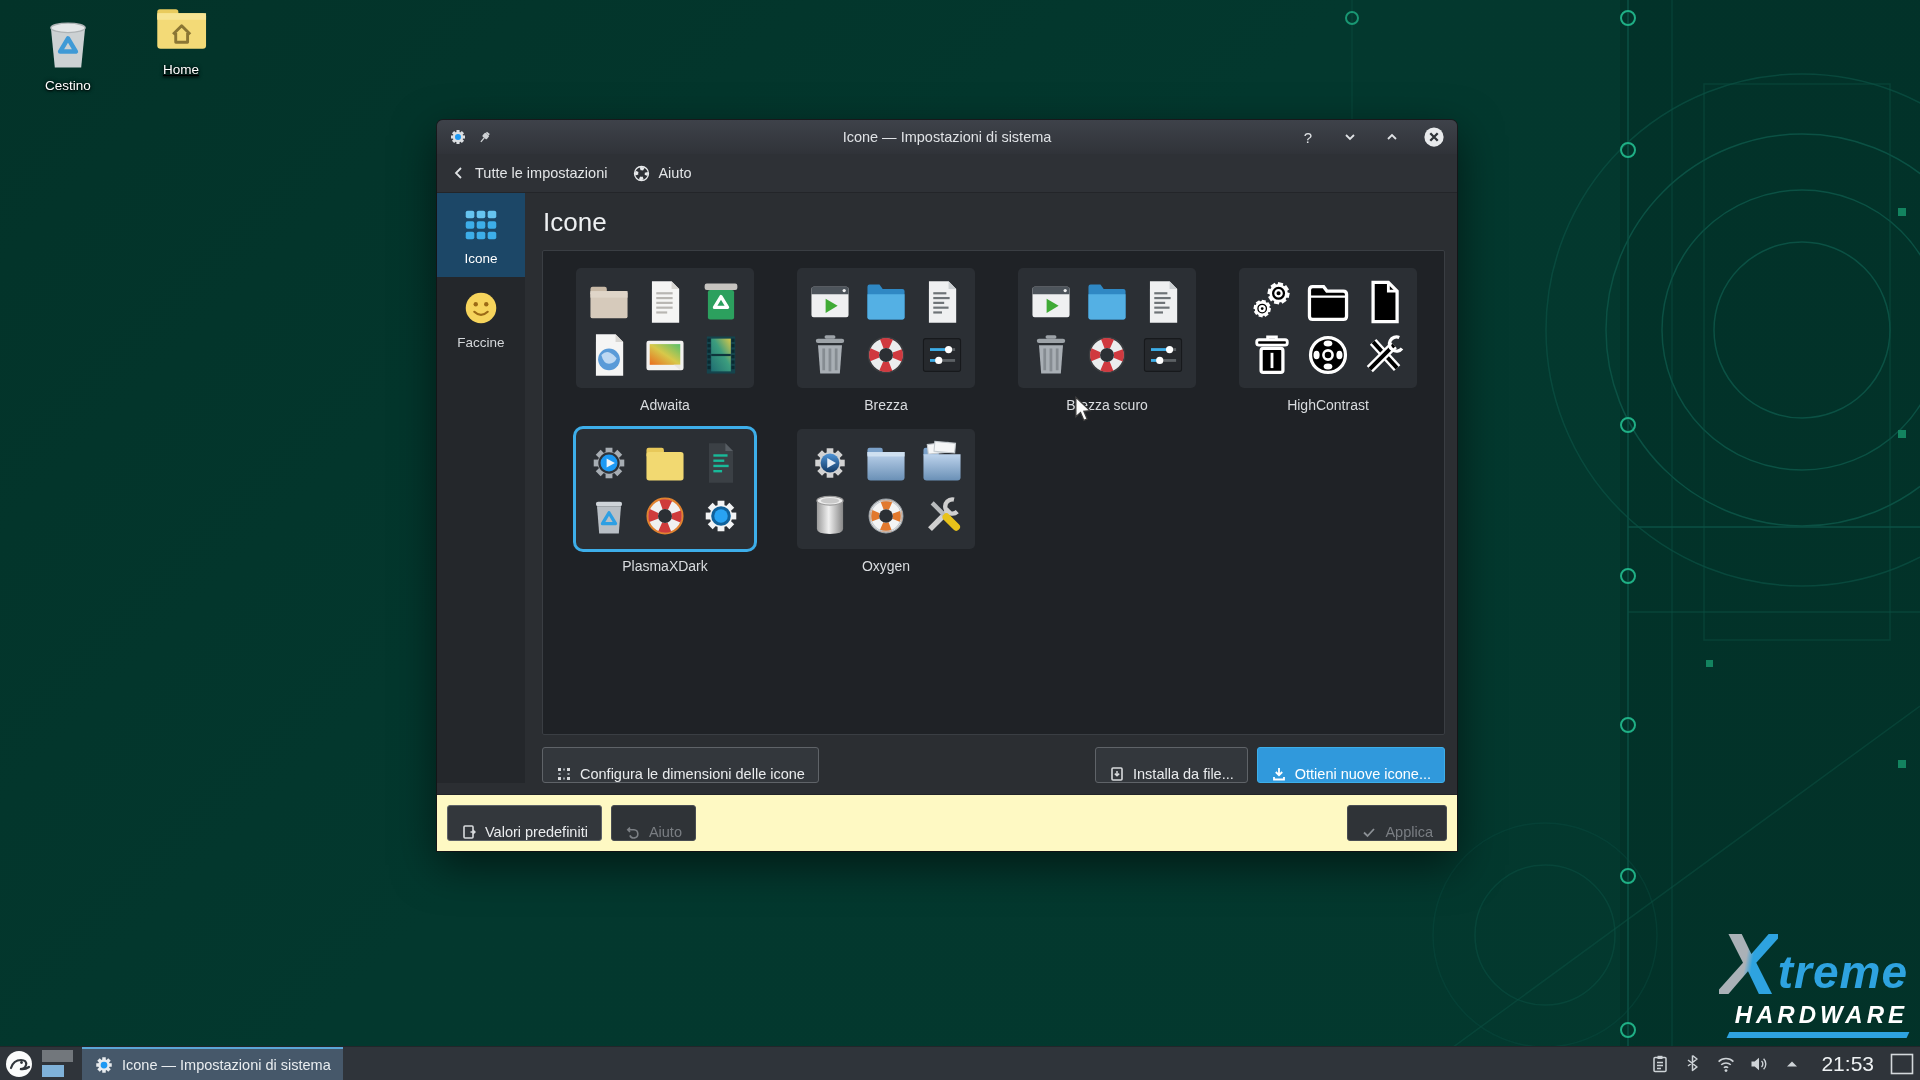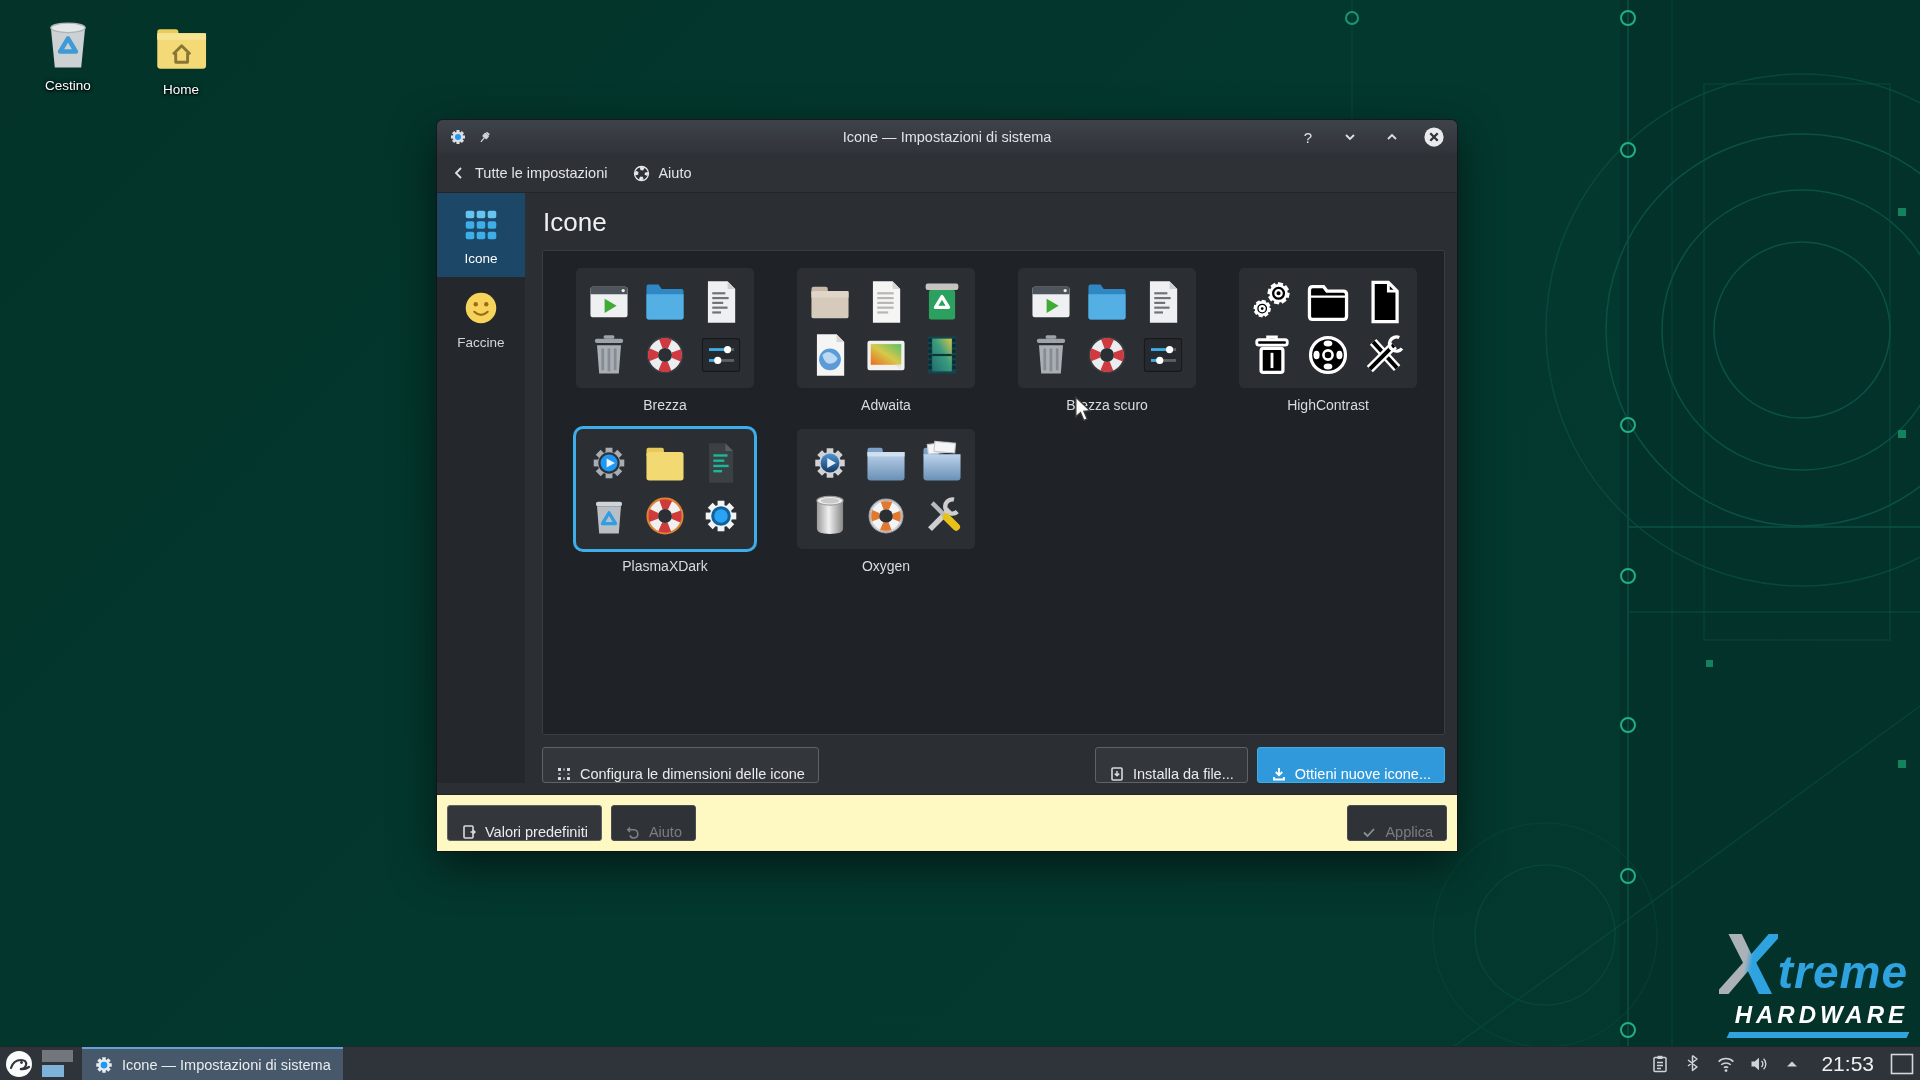--- a/index.html
+++ b/index.html
@@ -152,21 +152,21 @@
 
 <div id="desktop-icons" style="position:absolute;left:0;top:0;">
     <div class="desk-icon" style="left: 18px; top: 16px;">
       <svg width="58" height="58" viewBox="0 0 44 44">
         <path d="M9 9 h26 l-3 30 h-20 z" fill="#ccd1d3"></path>
         <ellipse cx="22" cy="9" rx="13" ry="3.6" fill="#e4e7e8" stroke="#aeb3b5"></ellipse>
         <path d="M22 17 l6 10 h-12 z" fill="none" stroke="#3f9ad6" stroke-width="3.4" stroke-linejoin="round"></path>
       </svg>
       <div class="dlabel">Cestino</div>
     </div>
-    <div class="desk-icon" style="left: 131px; top: 20px;">
+    <div class="desk-icon" style="left: 131px; top: 0; text-decoration: underline;">
       <svg width="58" height="58" viewBox="0 0 44 44">
         <rect x="4" y="7" width="16" height="8" rx="2" fill="#e9cb5e"></rect>
         <rect x="4" y="10" width="37" height="27" rx="2.5" fill="#f3da77"></rect>
         <rect x="4" y="10" width="37" height="5" fill="#f7e493"></rect>
         <path d="M16 26 l6.5-6.5 L29 26 M18 25 v7 h9 v-7" fill="none" stroke="#8a7634" stroke-width="2.2" stroke-linejoin="round"></path>
       </svg>
       <div class="dlabel">Home</div>
     </div>
   </div>
 
@@ -271,80 +271,20 @@
         </div>
       </div>
     <div id="main">
       <div id="page-heading">Icone</div>
       <div id="view">
         <div id="theme-grid">
             <div class="theme-cell">
               <div class="theme-card">
                 <div class="ticon">
                   <svg width="48" height="48" viewBox="0 0 44 44">
-                    <rect x="5" y="8" width="34" height="28" rx="2" fill="#eff0f1"></rect>
-                    <path d="M5 10 q0-2 2-2 h30 q2 0 2 2 v5 h-34 z" fill="#4d545b"></path>
-                    <circle cx="35" cy="11.5" r="1.5" fill="#eff0f1"></circle>
-                    <path d="M18 19 l11 6.5 -11 6.5 z" fill="#3faa35"></path>
-                  </svg>
-                </div>
-                <div class="ticon">
-                  <svg width="48" height="48" viewBox="0 0 44 44">
-                    <path d="M5 12 v-4 q0-2 2-2 h9 l3 4 h18 q2 0 2 2 v24 q0 2-2 2 h-30 q-2 0-2-2 z" fill="#2f88c4"></path>
-                    <path d="M5 15 h34 v21 q0 2-2 2 h-30 q-2 0-2-2 z" fill="#54b0e4"></path>
-                  </svg>
-                </div>
-                <div class="ticon">
-                  <svg width="48" height="48" viewBox="0 0 44 44">
-                    <path d="M10 3 h18 l7 7 v31 h-25 z" fill="#eff0f1"></path>
-                    <path d="M28 3 l7 7 h-7 z" fill="#ccd0d3"></path>
-                    <rect x="14" y="13" width="12" height="2" fill="#6e7377"></rect>
-                    <rect x="14" y="17.4" width="15" height="2" fill="#6e7377"></rect>
-                    <rect x="14" y="21.8" width="10" height="2" fill="#6e7377"></rect>
-                    <rect x="14" y="26.200000000000003" width="14" height="2" fill="#6e7377"></rect>
-                    <rect x="14" y="30.6" width="8" height="2" fill="#6e7377"></rect>
-                  </svg>
-                </div>
-                <div class="ticon">
-                  <svg width="48" height="48" viewBox="0 0 44 44">
-                    <rect x="17" y="4" width="10" height="3" rx="1.5" fill="#9da3a8"></rect>
-                    <rect x="9" y="7" width="26" height="4" rx="2" fill="#9da3a8"></rect>
-                    <path d="M11 13 h22 l-2 26 h-18 z" fill="#a9afb5"></path>
-                    <g fill="#868c92">
-                      <rect x="15" y="16" width="2.5" height="20"></rect>
-                      <rect x="20.7" y="16" width="2.5" height="21"></rect>
-                      <rect x="26.4" y="16" width="2.5" height="20"></rect>
-                    </g>
-                  </svg>
-                </div>
-                <div class="ticon">
-                  <svg width="48" height="48" viewBox="0 0 44 44">
-                    <circle cx="22" cy="22" r="16" fill="#ebedee" stroke="#3a3d40" stroke-width="1.6"></circle>
-                    <circle cx="22" cy="22" r="11" fill="none" stroke="#d0393f" stroke-width="9" stroke-dasharray="8.64 8.64" stroke-dashoffset="4.3"></circle>
-                    <circle cx="22" cy="22" r="6.4" fill="#2b2f34"></circle>
-                  </svg>
-                </div>
-                <div class="ticon">
-                  <svg width="48" height="48" viewBox="0 0 44 44">
-                    <rect x="5" y="7" width="34" height="30" rx="2" fill="#26292d" stroke="#17191c"></rect>
-                    <line x1="11" y1="17" x2="28" y2="17" stroke="#3daee9" stroke-width="2.6"></line>
-                    <line x1="28" y1="17" x2="34" y2="17" stroke="#5c6165" stroke-width="2.6"></line>
-                    <circle cx="28" cy="17" r="3.3" fill="#fff"></circle>
-                    <line x1="11" y1="27" x2="18" y2="27" stroke="#3daee9" stroke-width="2.6"></line>
-                    <line x1="18" y1="27" x2="34" y2="27" stroke="#5c6165" stroke-width="2.6"></line>
-                    <circle cx="19" cy="27" r="3.3" fill="#fff"></circle>
-                  </svg>
-                </div>
-              </div>
-              <div class="theme-label">Brezza</div>
-            </div>
-            <div class="theme-cell">
-              <div class="theme-card">
-                <div class="ticon">
-                  <svg width="48" height="48" viewBox="0 0 44 44">
                     <rect x="5" y="8" width="15" height="8" rx="2" fill="#c9baa7"></rect>
                     <rect x="5" y="12" width="34" height="25" rx="2" fill="#d6cabb"></rect>
                     <rect x="5" y="12" width="34" height="6" fill="#dfd5c8"></rect>
                   </svg>
                 </div>
                 <div class="ticon">
                   <svg width="48" height="48" viewBox="0 0 44 44">
                     <path d="M10 3 h18 l7 7 v31 h-25 z" fill="#f5f5f4"></path>
                     <path d="M28 3 l7 7 h-7 z" fill="#d8d6d2"></path>
                     <rect x="14" y="13" width="15" height="2" fill="#b8b6b2"></rect>
@@ -390,20 +330,80 @@
                     <rect x="31.6" y="22" width="2.8" height="3" fill="#0a2a31"></rect>
                     <rect x="9.6" y="27" width="2.8" height="3" fill="#0a2a31"></rect>
                     <rect x="31.6" y="27" width="2.8" height="3" fill="#0a2a31"></rect>
                     <rect x="9.6" y="32" width="2.8" height="3" fill="#0a2a31"></rect>
                     <rect x="31.6" y="32" width="2.8" height="3" fill="#0a2a31"></rect>
                     <rect x="13" y="21" width="18" height="2" fill="#0f353c"></rect>
                   </svg>
                 </div>
               </div>
               <div class="theme-label">Adwaita</div>
+            </div>
+            <div class="theme-cell">
+              <div class="theme-card">
+                <div class="ticon">
+                  <svg width="48" height="48" viewBox="0 0 44 44">
+                    <rect x="5" y="8" width="34" height="28" rx="2" fill="#eff0f1"></rect>
+                    <path d="M5 10 q0-2 2-2 h30 q2 0 2 2 v5 h-34 z" fill="#4d545b"></path>
+                    <circle cx="35" cy="11.5" r="1.5" fill="#eff0f1"></circle>
+                    <path d="M18 19 l11 6.5 -11 6.5 z" fill="#3faa35"></path>
+                  </svg>
+                </div>
+                <div class="ticon">
+                  <svg width="48" height="48" viewBox="0 0 44 44">
+                    <path d="M5 12 v-4 q0-2 2-2 h9 l3 4 h18 q2 0 2 2 v24 q0 2-2 2 h-30 q-2 0-2-2 z" fill="#2f88c4"></path>
+                    <path d="M5 15 h34 v21 q0 2-2 2 h-30 q-2 0-2-2 z" fill="#54b0e4"></path>
+                  </svg>
+                </div>
+                <div class="ticon">
+                  <svg width="48" height="48" viewBox="0 0 44 44">
+                    <path d="M10 3 h18 l7 7 v31 h-25 z" fill="#eff0f1"></path>
+                    <path d="M28 3 l7 7 h-7 z" fill="#ccd0d3"></path>
+                    <rect x="14" y="13" width="12" height="2" fill="#6e7377"></rect>
+                    <rect x="14" y="17.4" width="15" height="2" fill="#6e7377"></rect>
+                    <rect x="14" y="21.8" width="10" height="2" fill="#6e7377"></rect>
+                    <rect x="14" y="26.200000000000003" width="14" height="2" fill="#6e7377"></rect>
+                    <rect x="14" y="30.6" width="8" height="2" fill="#6e7377"></rect>
+                  </svg>
+                </div>
+                <div class="ticon">
+                  <svg width="48" height="48" viewBox="0 0 44 44">
+                    <rect x="17" y="4" width="10" height="3" rx="1.5" fill="#9da3a8"></rect>
+                    <rect x="9" y="7" width="26" height="4" rx="2" fill="#9da3a8"></rect>
+                    <path d="M11 13 h22 l-2 26 h-18 z" fill="#a9afb5"></path>
+                    <g fill="#868c92">
+                      <rect x="15" y="16" width="2.5" height="20"></rect>
+                      <rect x="20.7" y="16" width="2.5" height="21"></rect>
+                      <rect x="26.4" y="16" width="2.5" height="20"></rect>
+                    </g>
+                  </svg>
+                </div>
+                <div class="ticon">
+                  <svg width="48" height="48" viewBox="0 0 44 44">
+                    <circle cx="22" cy="22" r="16" fill="#ebedee" stroke="#3a3d40" stroke-width="1.6"></circle>
+                    <circle cx="22" cy="22" r="11" fill="none" stroke="#d0393f" stroke-width="9" stroke-dasharray="8.64 8.64" stroke-dashoffset="4.3"></circle>
+                    <circle cx="22" cy="22" r="6.4" fill="#2b2f34"></circle>
+                  </svg>
+                </div>
+                <div class="ticon">
+                  <svg width="48" height="48" viewBox="0 0 44 44">
+                    <rect x="5" y="7" width="34" height="30" rx="2" fill="#26292d" stroke="#17191c"></rect>
+                    <line x1="11" y1="17" x2="28" y2="17" stroke="#3daee9" stroke-width="2.6"></line>
+                    <line x1="28" y1="17" x2="34" y2="17" stroke="#5c6165" stroke-width="2.6"></line>
+                    <circle cx="28" cy="17" r="3.3" fill="#fff"></circle>
+                    <line x1="11" y1="27" x2="18" y2="27" stroke="#3daee9" stroke-width="2.6"></line>
+                    <line x1="18" y1="27" x2="34" y2="27" stroke="#5c6165" stroke-width="2.6"></line>
+                    <circle cx="19" cy="27" r="3.3" fill="#fff"></circle>
+                  </svg>
+                </div>
+              </div>
+              <div class="theme-label">Brezza</div>
             </div>
             <div class="theme-cell">
               <div class="theme-card">
                 <div class="ticon">
                   <svg width="48" height="48" viewBox="0 0 44 44">
                     <rect x="5" y="8" width="34" height="28" rx="2" fill="#eff0f1"></rect>
                     <path d="M5 10 q0-2 2-2 h30 q2 0 2 2 v5 h-34 z" fill="#4d545b"></path>
                     <circle cx="35" cy="11.5" r="1.5" fill="#eff0f1"></circle>
                     <path d="M18 19 l11 6.5 -11 6.5 z" fill="#3faa35"></path>
                   </svg>

